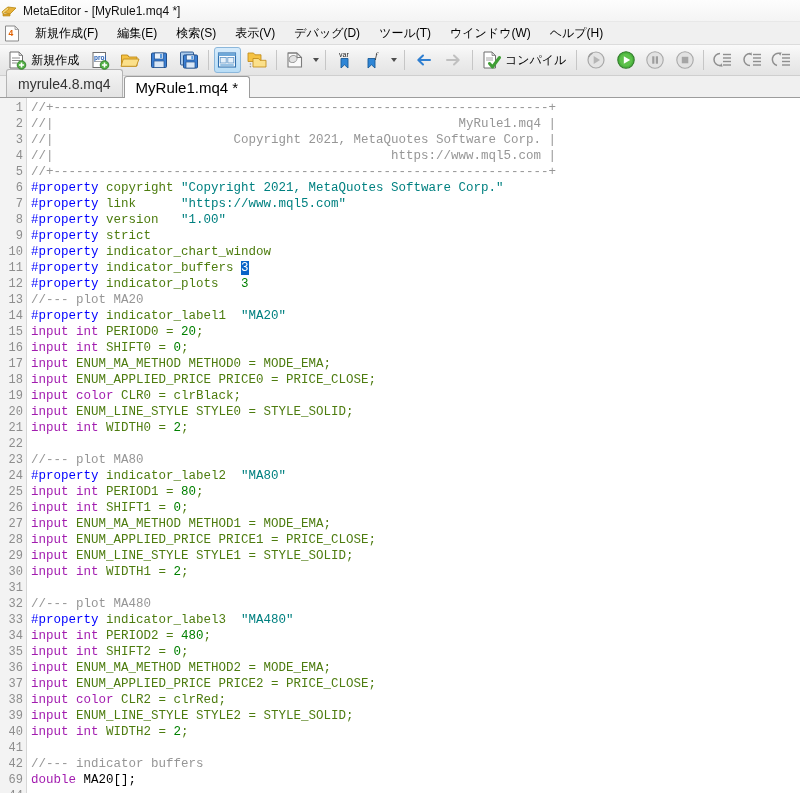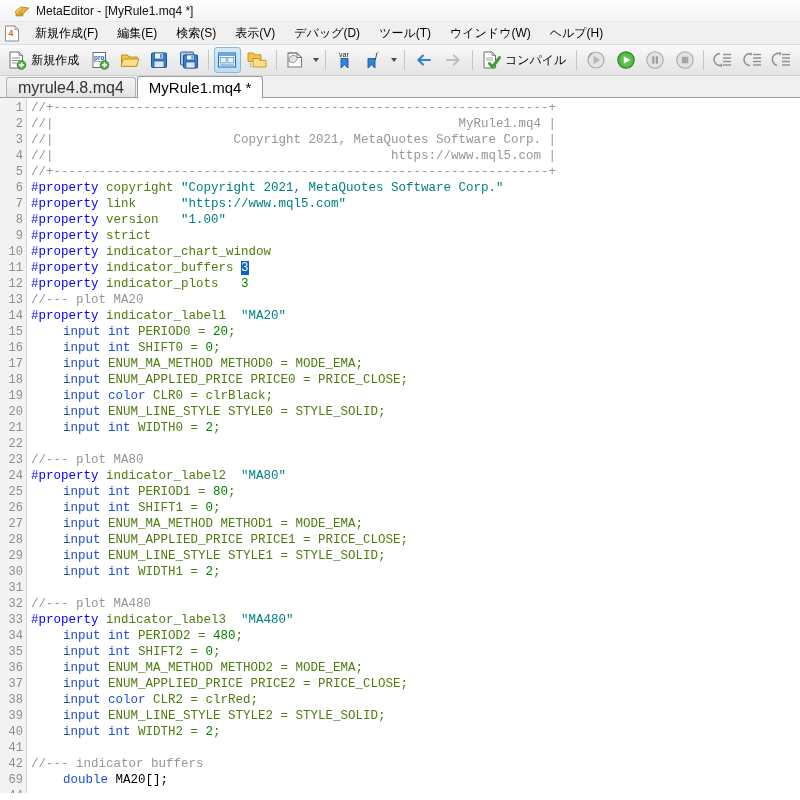--- a/index.html
+++ b/index.html
@@ -9,21 +9,21 @@
     background: #ffffff;
     font-family: "Liberation Sans", sans-serif;
     -webkit-font-smoothing: antialiased;
   }
 
   
   .titlebar {
     height: 22px;
     background: linear-gradient(to bottom, #fdfdfd 0%, #f4f4f4 100%);
     display: flex; align-items: center;
-    padding-left: 14px;
+    padding-left: 1px;
     border-bottom: 1px solid #e8e8e8;
   }
   .titlebar-icon { width: 16px; height: 16px; margin-right: 6px; position: relative; flex: 0 0 auto; }
   .title-text {
     font-size: 12px; color: #111;
     font-family: "Liberation Sans", sans-serif;
     white-space: nowrap;
   }
 
   
@@ -84,24 +84,24 @@
 
   
   .tabstrip {
     height: 22px;
     background: #f0f0f0;
     display: flex; align-items: flex-end;
     padding-left: 6px;
     border-bottom: 1px solid #9c9c9c;
   }
   .tab {
-    height: 20px;
+    height: 28px;
     padding: 0 11px;
     display: flex; align-items: center;
-    font-size: 16px; color: #333;
+    font-size: 14px; color: #333;
     border: 1px solid #b4b4b4;
     border-bottom: none;
     border-radius: 3px 3px 0 0;
     background: linear-gradient(to bottom,#f4f4f4,#e3e3e3);
     margin-right: 1px;
     cursor: default; white-space: nowrap;
     font-family: "Liberation Sans", sans-serif;
   }
   .tab.active {
     height: 22px;
@@ -140,21 +140,21 @@
     overflow: hidden;
   }
   .cl {
     height: 16px; line-height: 16px;
     font-family: "Liberation Mono", monospace;
     font-size: 12.5px;
     white-space: pre;
     color: #000;
     letter-spacing: 0px;
   }
-  .k  { color: #1d4ed8; margin-left: 32px; }           
+  .k  { color: #a21caf; }           
   .pp { color: #0000ff; }           
   .id { color: #4d7c0f; }           
   .st { color: #008080; }           
   .nm { color: #008000; }           
   .cm { color: #969696; }           
   .sel{ background: #0a64c8; color: #ffffff; }
 </style>
 </head>
 <body>
 

